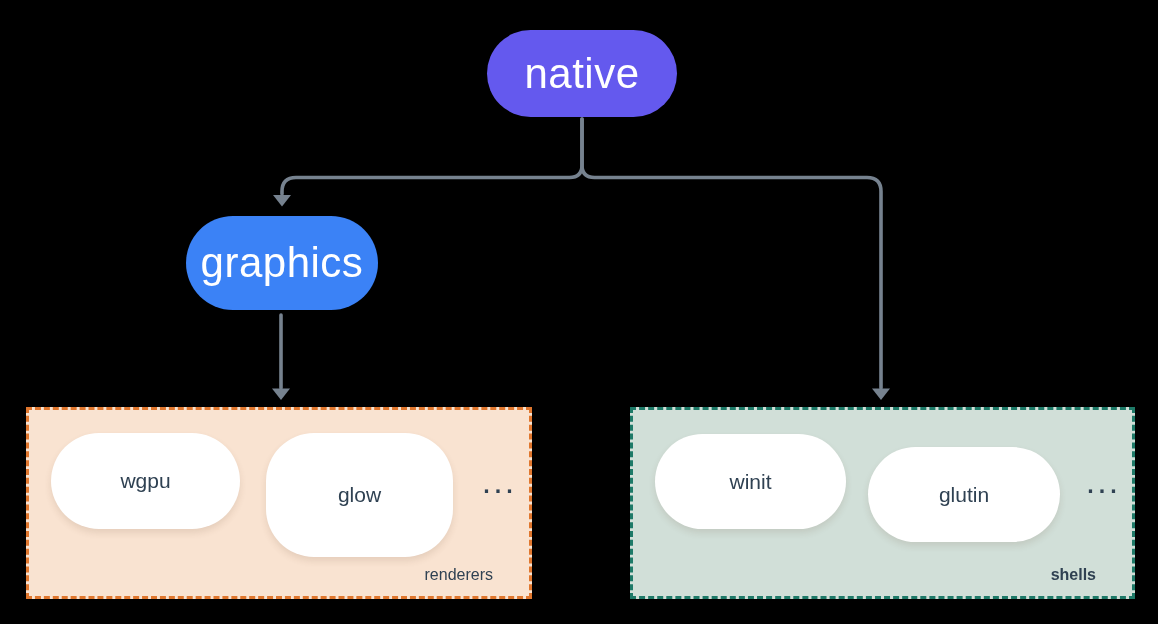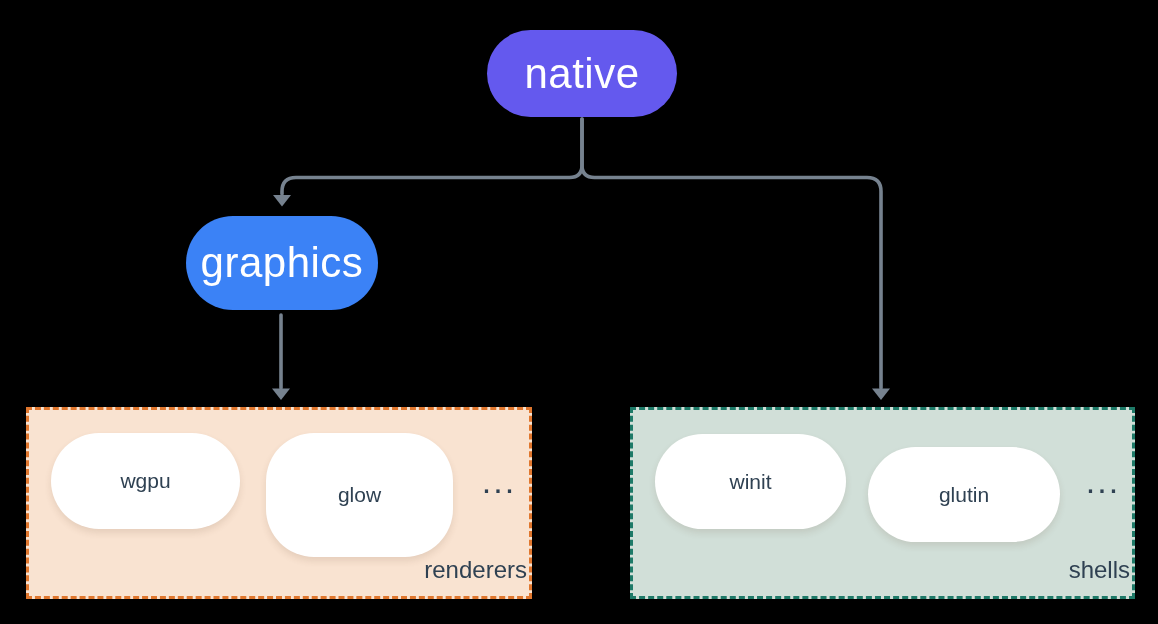--- a/index.html
+++ b/index.html
@@ -57,22 +57,22 @@
     top: 23px; height: 96px;
     display: flex; align-items: center; justify-content: center;
     font-size: 34px;
     letter-spacing: 2px;
   }
   .group-renderers .ellipsis { left: 434px; width: 72px; }
   .group-shells    .ellipsis { left: 440px; width: 60px; }
 
   .group-label {
     position: absolute;
-    right: 2px; bottom: 12px;
-    font-size: 24px;
+    right: 36px; bottom: 12px;
+    font-size: 16px;
   }
 </style>
 </head>
 <body style="background: rgb(0, 0, 0);">
 
 <div class="canvas">
 
   <svg class="connectors" viewBox="0 0 1158 624">
     <path class="line" d="M 582 119 V 165 Q 582 177.5 569.5 177.5 H 296 Q 282 177.5 282 191.5 V 194" style="stroke: rgb(118, 130, 143);"></path>
     <path class="line" d="M 582 119 V 165 Q 582 177.5 594.5 177.5 H 867 Q 881 177.5 881 191.5 V 388" style="stroke: rgb(118, 130, 143);"></path>
@@ -90,16 +90,16 @@
     <div class="pill pill-1" style="color: rgb(47, 65, 82);">wgpu</div>
     <div class="pill pill-2" style="color: rgb(47, 65, 82);">glow</div>
     <div class="ellipsis" style="color: rgb(47, 65, 82);">...</div>
     <div class="group-label" style="color: rgb(47, 65, 82);">renderers</div>
   </div>
 
   <div class="group group-shells" style="background: rgb(209, 223, 216); border-color: rgb(30, 122, 104);">
     <div class="pill pill-1" style="color: rgb(47, 65, 82);">winit</div>
     <div class="pill pill-2" style="color: rgb(47, 65, 82); margin-top: 13px;">glutin</div>
     <div class="ellipsis" style="color: rgb(47, 65, 82);">...</div>
-    <div class="group-label" style="color: rgb(47, 65, 82);">shells</div>
+    <div class="group-label" style="color: rgb(47, 65, 82); font-weight: bold;">shells</div>
   </div>
 
 </div>
 
 </body></html>

